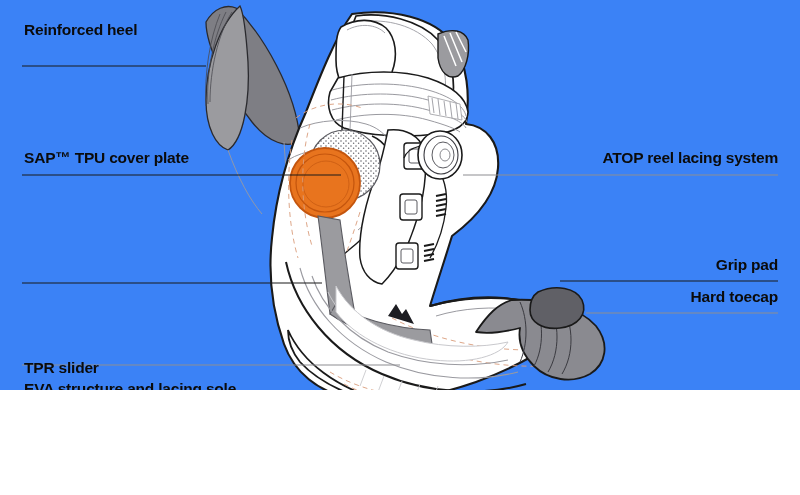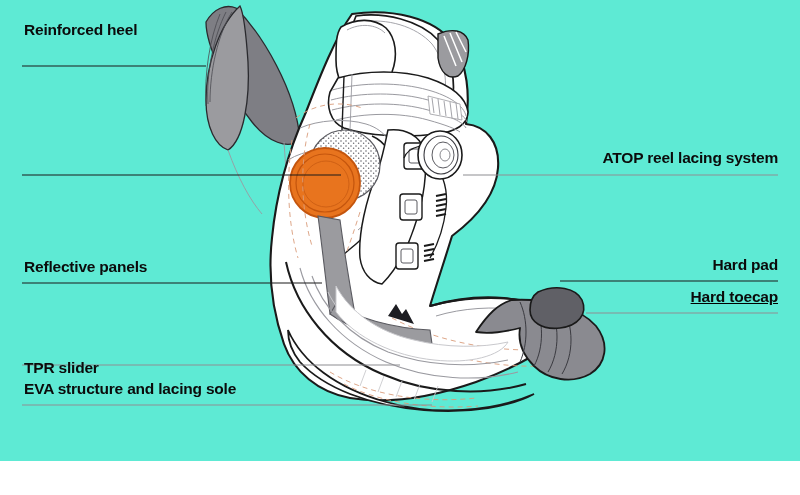--- a/index.html
+++ b/index.html
@@ -6,22 +6,22 @@
     margin: 0;
     padding: 0;
     background: #ffffff;
   }
   body {
     font-family: "Liberation Sans", sans-serif;
   }
   #diagram-root {
     position: relative;
     width: 800px;
-    height: 461px;
-    background: #5eead4;
+    height: 390px;
+    background: #3b82f6;
     overflow: hidden;
   }
   #art-layer {
     position: absolute;
     left: 0;
     top: 0;
     width: 800px;
     height: 495px;
   }
   .callout {
@@ -248,38 +248,38 @@
       <line x1="560" y1="281" x2="778" y2="281" stroke="#1a1a1a" stroke-width="1.2"></line>
       <line x1="586" y1="313" x2="778" y2="313" stroke="#8e8e92" stroke-width="1.2"></line>
     </g>
 
   </svg>
 
   <div class="callout align-left" style="left:24px; top:20px;">
     <div class="callout-label">Reinforced heel</div>
   </div>
 
-
-  <div class="callout align-left" style="left:24px; top:257px;">
-    <div class="callout-label">Reflective panels</div>
-  </div>
+  <div class="callout align-left" style="left:24px; top:148px;">
+    <div class="callout-label">SAP™ TPU cover plate</div>
+  </div>
+
 
   <div class="callout align-left" style="left:24px; top:358px;">
     <div class="callout-label">TPR slider</div>
   </div>
 
   <div class="callout align-left" style="left:24px; top:379px;">
     <div class="callout-label">EVA structure and lacing sole</div>
   </div>
 
   <div class="callout align-right" style="right:22px; top:148px;">
     <div class="callout-label">ATOP reel lacing system</div>
   </div>
 
   <div class="callout align-right" style="right:22px; top:255px;">
-    <div class="callout-label">Hard pad</div>
-  </div>
-
-  <div class="callout align-right" style="right:22px; top:287px;text-decoration:underline;">
+    <div class="callout-label">Grip pad</div>
+  </div>
+
+  <div class="callout align-right" style="right:22px; top:287px;">
     <div class="callout-label">Hard toecap</div>
   </div>
 
 </div>
 
 </body></html>

